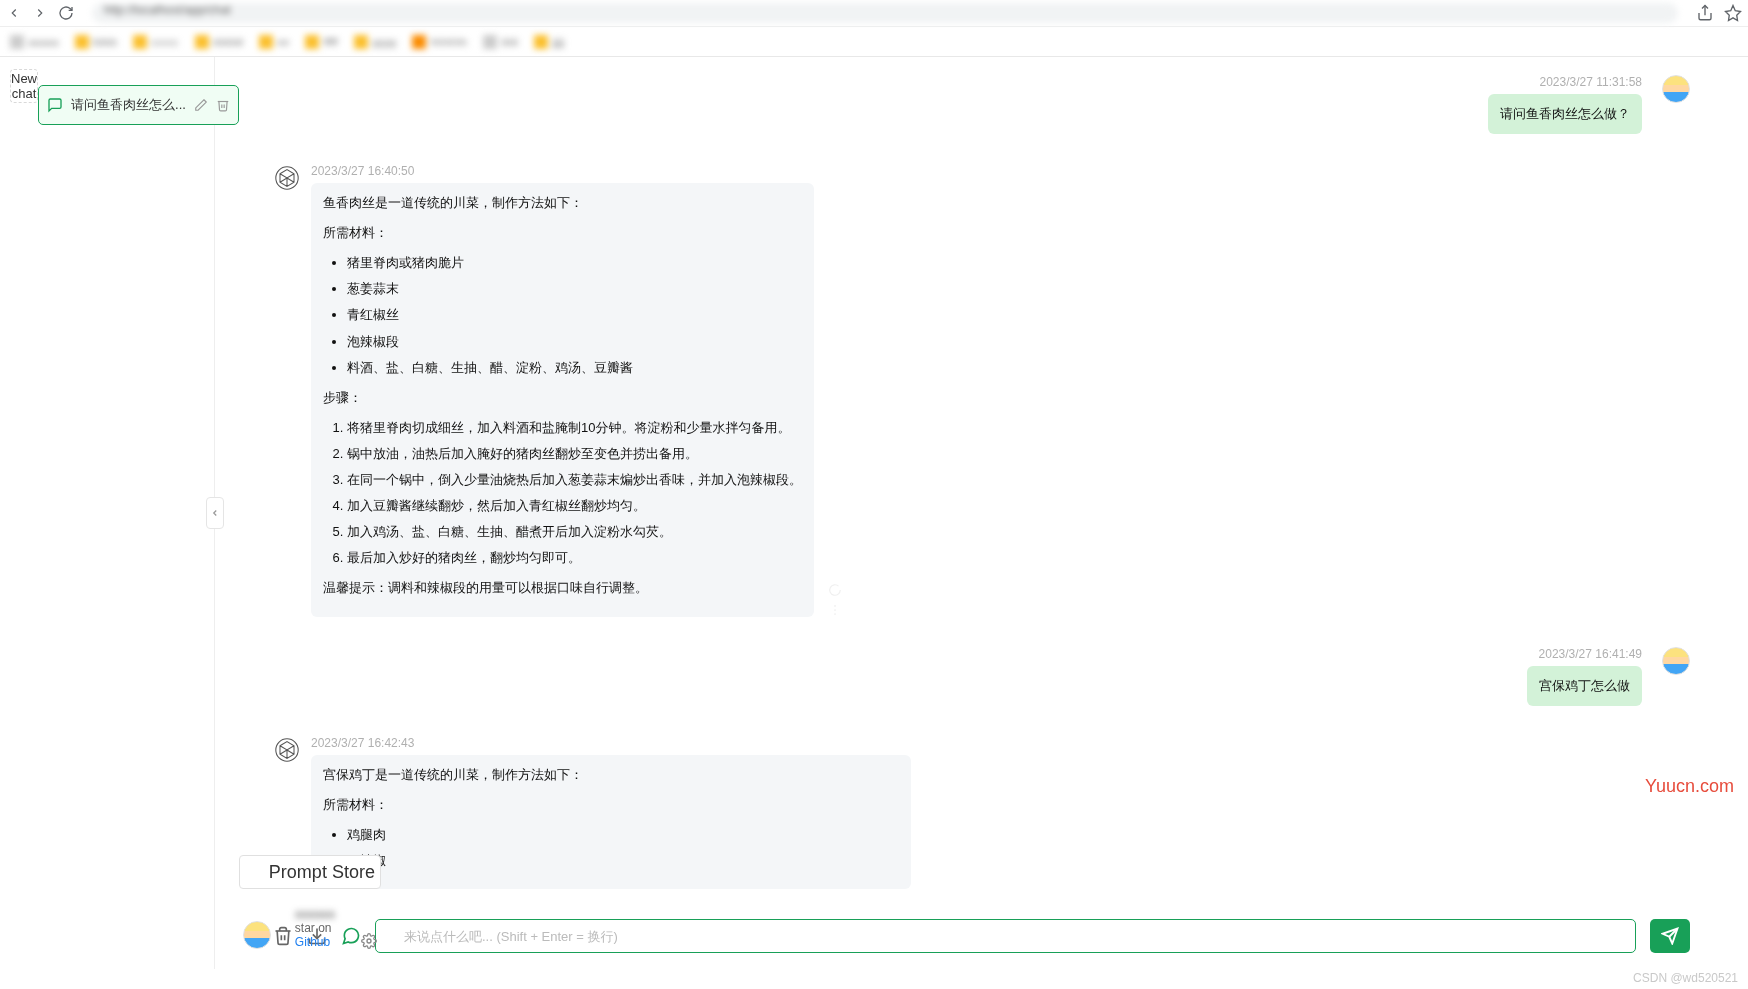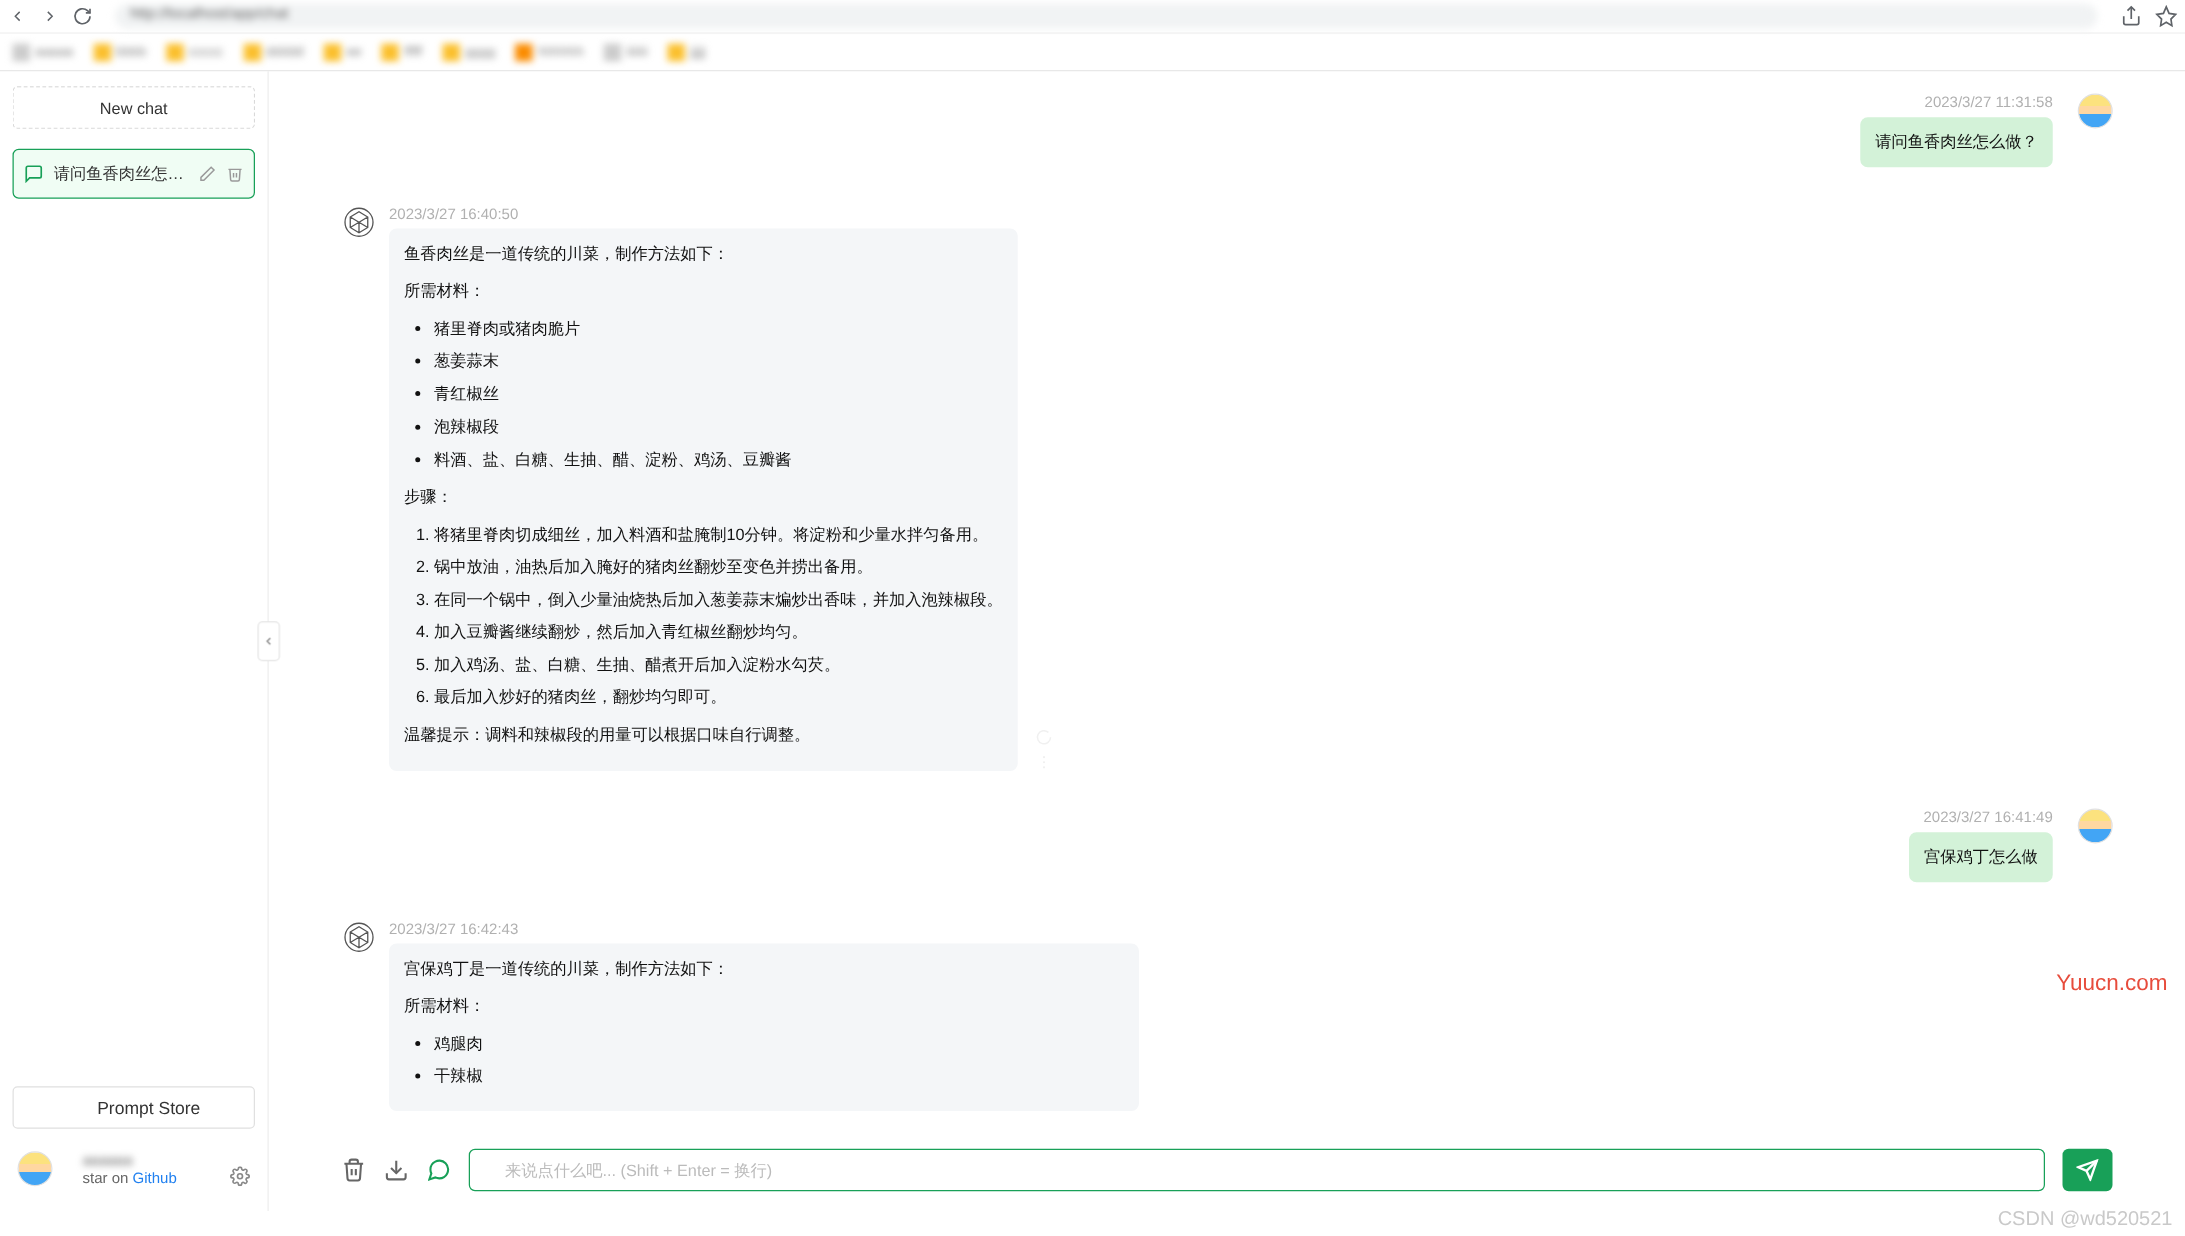--- a/index.html
+++ b/index.html
@@ -76,21 +76,21 @@
       position: relative;
     }
     .sidebar {
       width: 215px;
       border-right: 1px solid #eee;
       display: flex;
       flex-direction: column;
       padding: 0;
       position: relative;
     }
-    .sidebar-inner { padding: 12px 10px; flex: 1; display:flex; flex-direction:column; }
+    .sidebar-inner { padding: 12px 10px; flex: 1; display:flex; flex-direction:row; }
     .new-chat-btn {
       width: 100%;
       height: 34px;
       border: 1px dashed #d9d9d9;
       border-radius: 4px;
       background: #fff;
       font-size: 13px;
       color: #333;
       cursor: pointer;
       display:flex;
@@ -112,21 +112,21 @@
     .chat-item .msg-icon { color: #18a058; width:16px; height:16px; flex-shrink:0; }
     .chat-item .title { flex:1; font-size:13px; color:#333; overflow:hidden; white-space:nowrap; text-overflow:ellipsis; }
     .chat-item .edit-icon, .chat-item .del-icon { width:14px; height:14px; color:#999; flex-shrink:0; cursor:pointer; }
     .sidebar-bottom { margin-top:auto; }
     .prompt-store-btn {
       width:100%;
       height: 34px;
       border:1px solid #e0e0e0;
       border-radius:4px;
       background:#fff;
-      font-size:14px;
+      font-size:18px;
       color:#333;
       cursor:pointer;
       display:flex;
       align-items:center;
       justify-content:center;
       margin-bottom:10px;
       padding-left:24px;
     }
     .user-row {
       display:flex;
@@ -251,21 +251,21 @@
       font-size: 18px;
       font-weight: 500;
       pointer-events: none;
       z-index: 100;
     }
     .watermark2 {
       position: absolute;
       right: 10px;
       bottom: 4px;
       color: #c9c9c9;
-      font-size: 16px;
+      font-size: 12px;
       pointer-events: none;
       z-index: 100;
     }
   </style>
 </head>
 <body>
 
 <div class="browser-top">
   <div class="nav-arrow">
     <svg viewBox="0 0 24 24" fill="none" stroke="currentColor" stroke-width="2">

